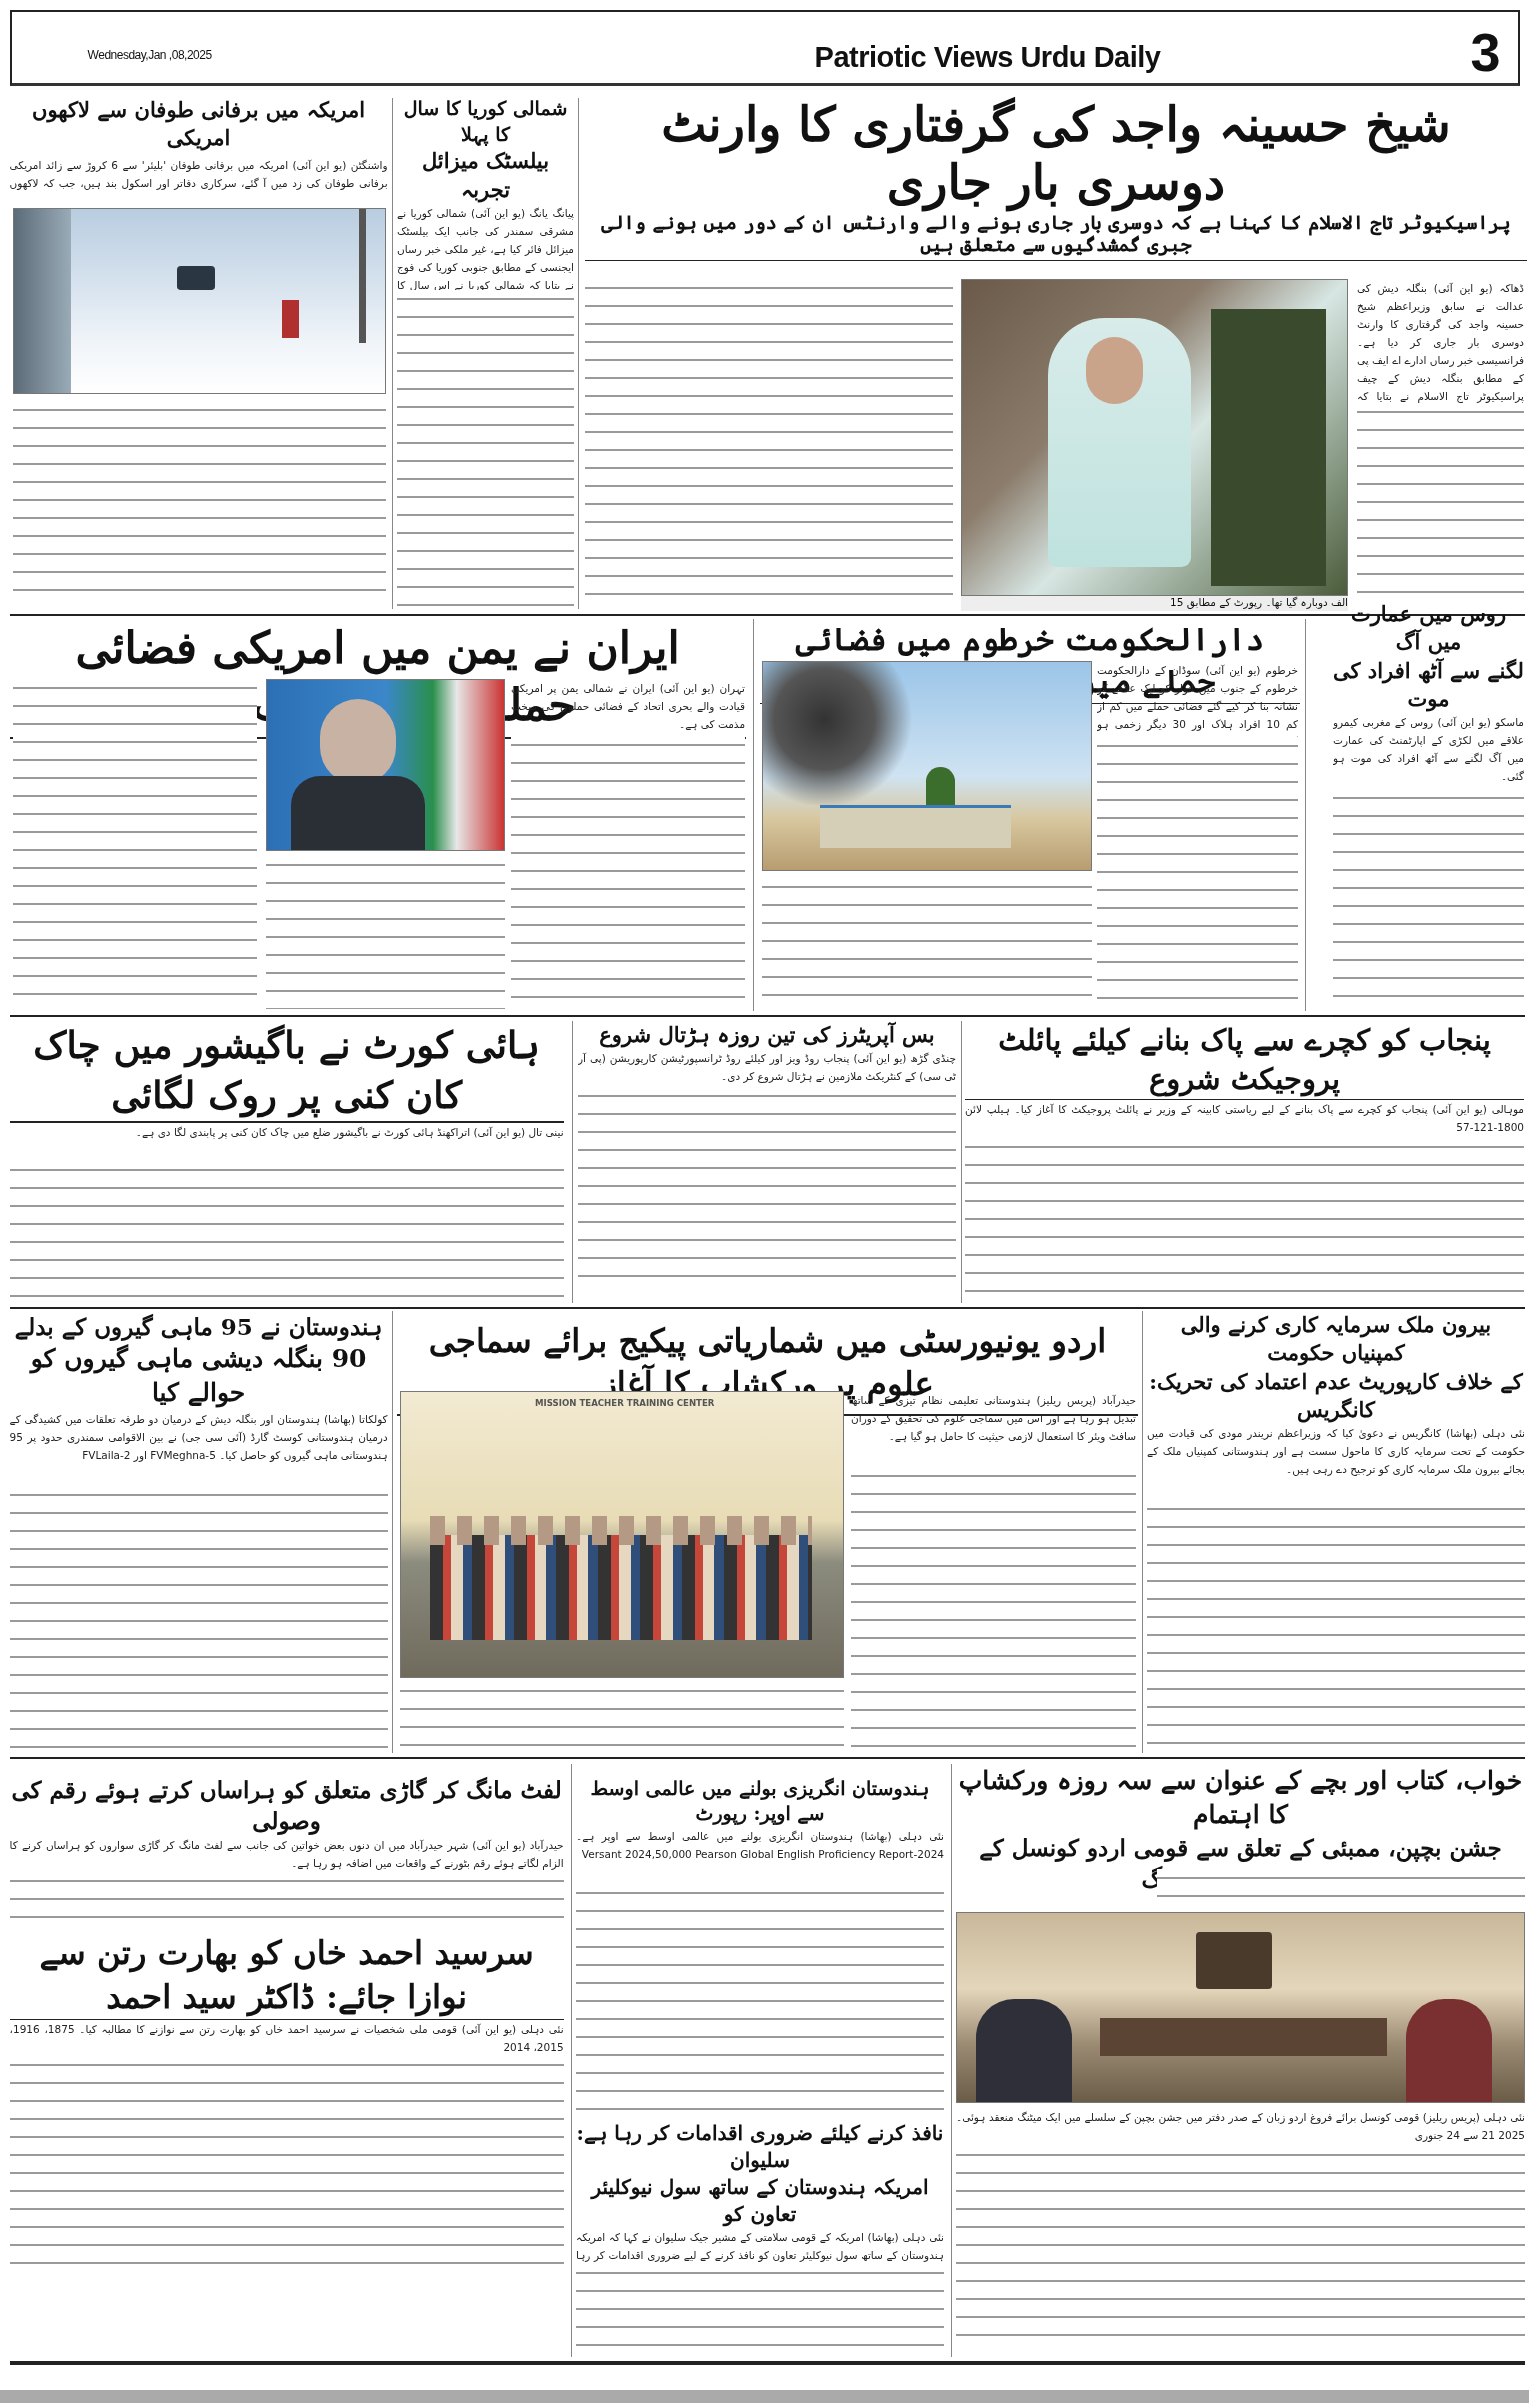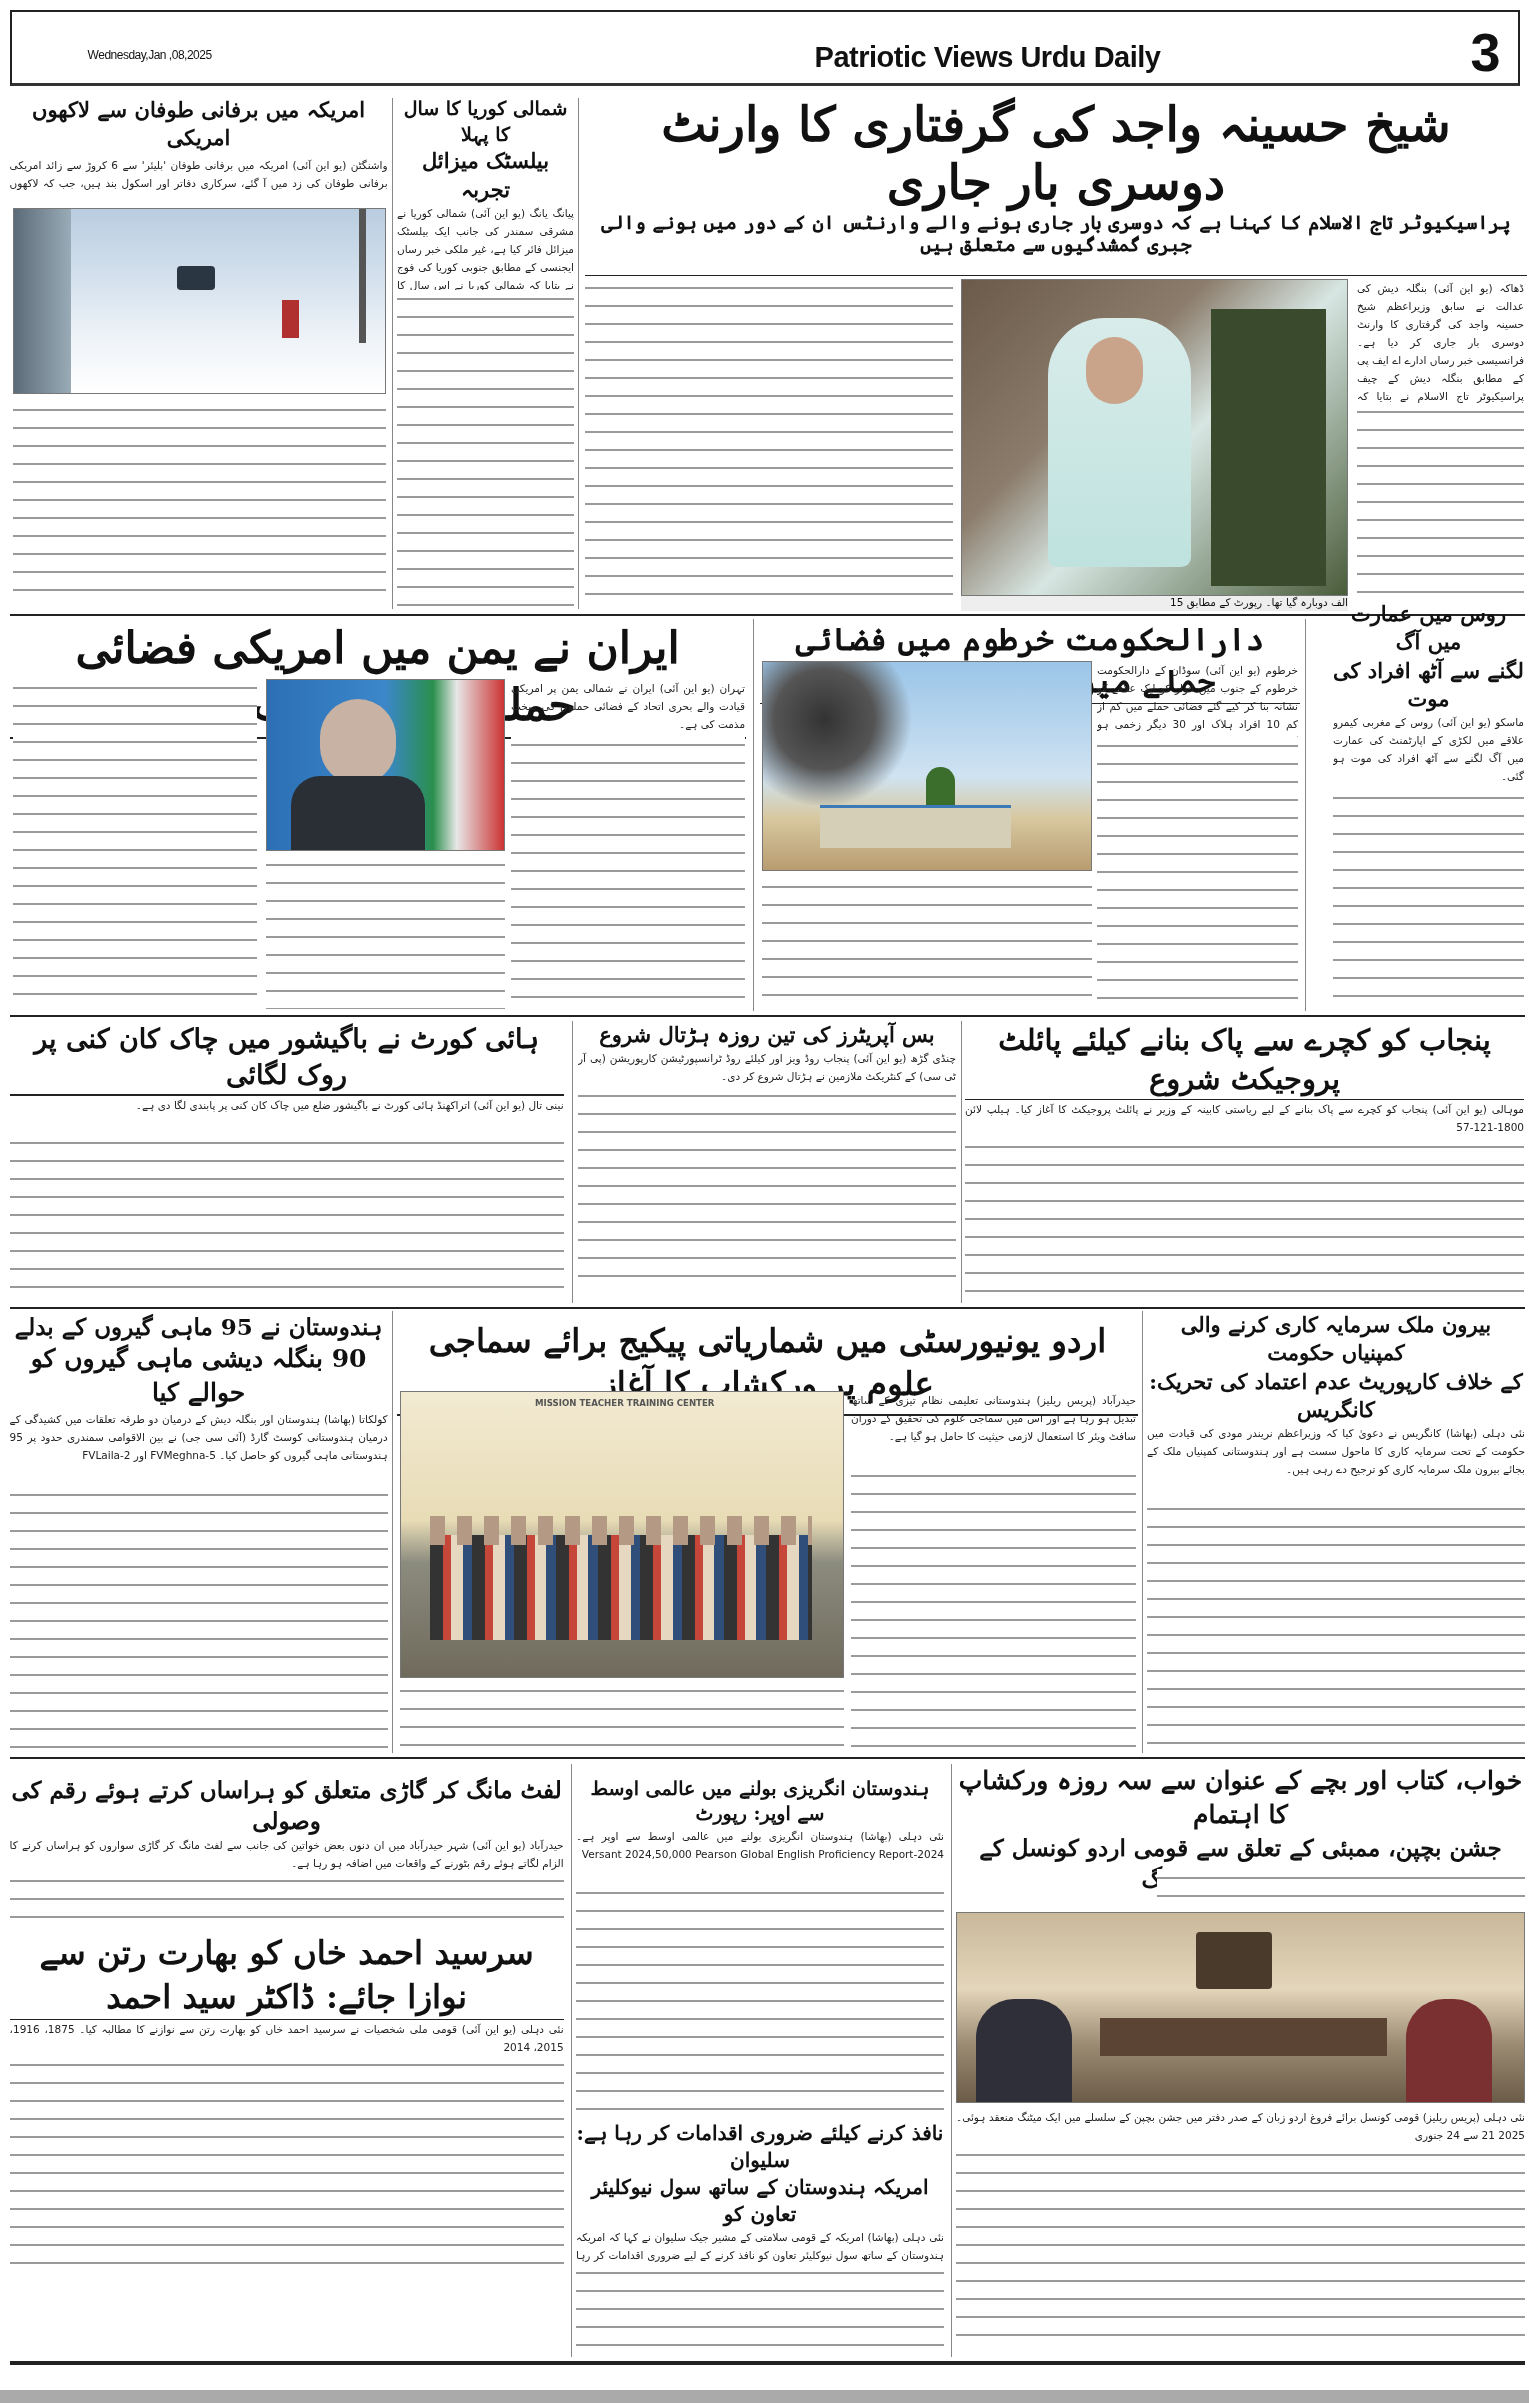--- a/index.html
+++ b/index.html
@@ -42,21 +42,21 @@
 <div class="block" style="left:397px;top:96px;width:177px;height:516px">
   <div class="hl" style="font-size:19px">شمالی کوریا کا سال کا پہلا</div>
   <div class="hl" style="font-size:21px">بیلسٹک میزائل تجربہ</div>
   <div class="body" style="height:86px;overflow:hidden">پیانگ یانگ (یو این آئی) شمالی کوریا نے مشرقی سمندر کی جانب ایک بیلسٹک میزائل فائر کیا ہے، غیر ملکی خبر رساں ایجنسی کے مطابق جنوبی کوریا کی فوج نے بتایا کہ شمالی کوریا نے اس سال کا پہلا بیلسٹک میزائل فائر کیا۔</div>
   <div class="lines" style="height:344px"></div>
 </div>
 
 <div class="vrule" style="left:578px;top:98px;height:511px"></div>
 <div class="block" style="left:585px;top:96px;width:942px;height:516px">
   <div class="hl" style="font-size:48px;line-height:1.2">شیخ حسینہ واجد کی گرفتاری کا وارنٹ دوسری بار جاری</div>
-  <div class="sub" style="font-size:19px;font-weight:bold;border-bottom:1.9px solid #222;padding-bottom:20px">پراسیکیوٹر تاج الاسلام کا کہنا ہے کہ دوسری بار جاری ہونے والے وارنٹس ان کے دور میں ہونے والی جبری گمشدگیوں سے متعلق ہیں</div>
+  <div class="sub" style="font-size:19px;font-weight:bold;border-bottom:1.9px solid #222;padding-bottom:5px">پراسیکیوٹر تاج الاسلام کا کہنا ہے کہ دوسری بار جاری ہونے والے وارنٹس ان کے دور میں ہونے والی جبری گمشدگیوں سے متعلق ہیں</div>
 </div>
 <div class="block body" style="left:1357px;top:279px;width:167px;height:330px">
   <div style="height:124px;overflow:hidden">ڈھاکہ (یو این آئی) بنگلہ دیش کی عدالت نے سابق وزیراعظم شیخ حسینہ واجد کی گرفتاری کا وارنٹ دوسری بار جاری کر دیا ہے۔ فرانسیسی خبر رساں ادارے اے ایف پی کے مطابق بنگلہ دیش کے چیف پراسیکیوٹر تاج الاسلام نے بتایا کہ حسینہ واجد کی گرفتاری کے وارنٹ دوسری بار جاری کیے گئے ہیں۔</div>
   <div class="lines" style="height:206px"></div>
 </div>
 <div class="photo" style="left:961px;top:279px;width:387px;height:317px;background:linear-gradient(135deg,#6b5a4a 0%,#8b7c6c 35%,#d7e6e2 55%,#4a5c3a 100%)">
   <div style="position:absolute;left:86px;top:38px;width:143px;height:249px;background:linear-gradient(180deg,#d8ecea,#bfe2de);border-radius:57px 57px 9.6px 9.6px"></div>
   <div style="position:absolute;left:124px;top:57px;width:57px;height:67px;background:#c9a38a;border-radius:29px"></div>
   <div style="position:absolute;left:249px;top:29px;width:115px;height:277px;background:#3a4a2c"></div>
 </div>
@@ -98,21 +98,21 @@
 <div class="block" style="left:1333px;top:600px;width:191px;height:411px">
   <div class="hl" style="font-size:21px">روس میں عمارت میں آگ</div>
   <div class="hl" style="font-size:21px">لگنے سے آٹھ افراد کی موت</div>
   <div class="body" style="height:76px;overflow:hidden">ماسکو (یو این آئی) روس کے مغربی کیمرو علاقے میں لکڑی کے اپارٹمنٹ کی عمارت میں آگ لگنے سے آٹھ افراد کی موت ہو گئی۔</div>
   <div class="lines" style="height:249px"></div>
 </div>
 
 <div class="rule" style="left:9.6px;top:1015px;width:1515px;height:1.9px"></div>
 
 <div class="block" style="left:9.6px;top:1021px;width:554px;height:282px">
-  <div class="hl" style="font-size:27px;border-bottom:2.9px solid #222">ہائی کورٹ نے باگیشور میں چاک کان کنی پر روک لگائی</div>
+  <div class="hl" style="font-size:37px;border-bottom:2.9px solid #222">ہائی کورٹ نے باگیشور میں چاک کان کنی پر روک لگائی</div>
   <div class="body" style="height:38px;overflow:hidden">نینی تال (یو این آئی) اتراکھنڈ ہائی کورٹ نے باگیشور ضلع میں چاک کان کنی پر پابندی لگا دی ہے۔</div>
   <div class="lines" style="height:182px"></div>
 </div>
 <div class="vrule" style="left:572px;top:1021px;height:282px"></div>
 <div class="block" style="left:578px;top:1021px;width:378px;height:282px">
   <div class="hl" style="font-size:21px">بس آپریٹرز کی تین روزہ ہڑتال شروع</div>
   <div class="body" style="height:38px;overflow:hidden">چنڈی گڑھ (یو این آئی) پنجاب روڈ ویز اور کیلئے روڈ ٹرانسپورٹیشن کارپوریشن (پی آر ٹی سی) کے کنٹریکٹ ملازمین نے ہڑتال شروع کر دی۔</div>
   <div class="lines" style="height:206px"></div>
 </div>
 <div class="vrule" style="left:961px;top:1021px;height:282px"></div>

